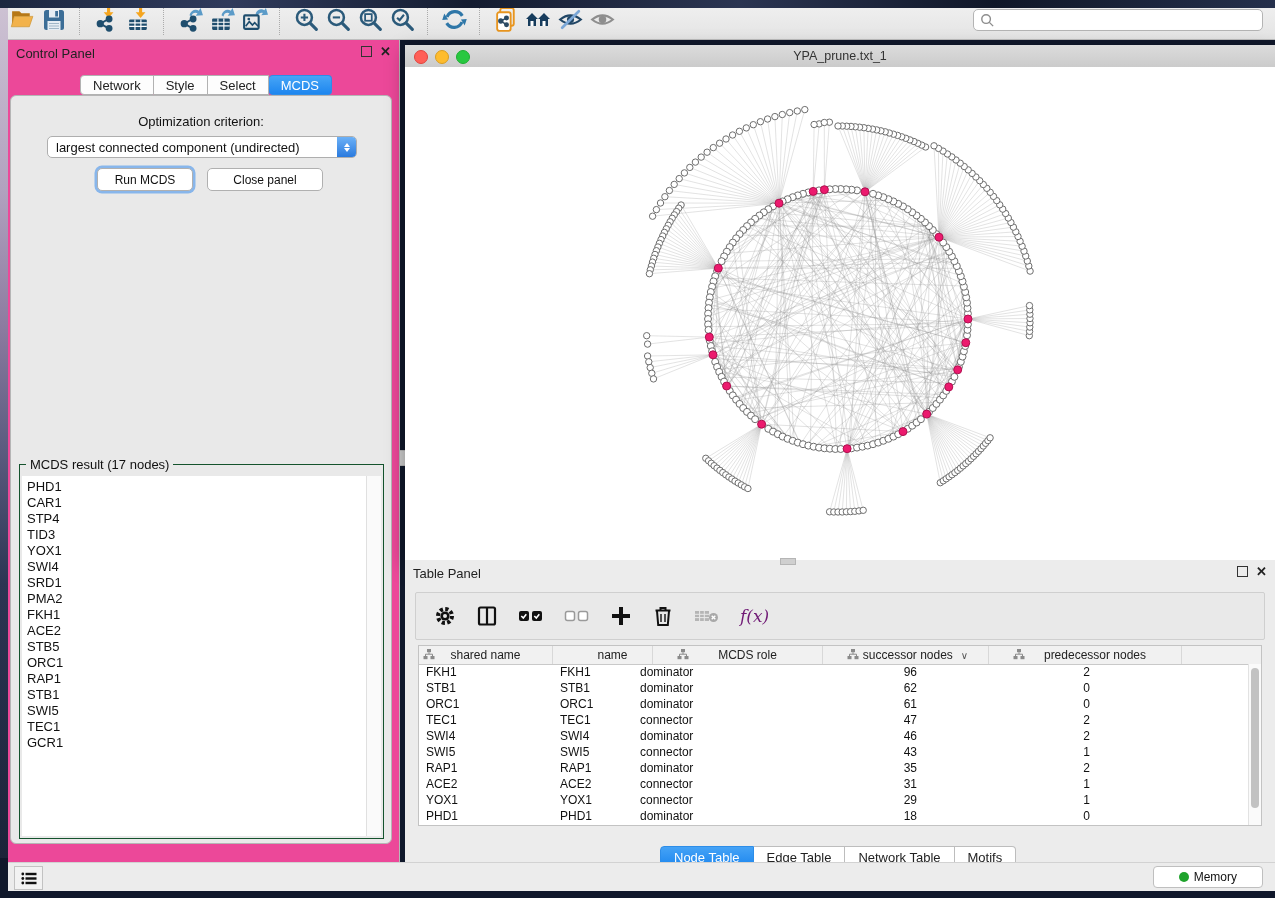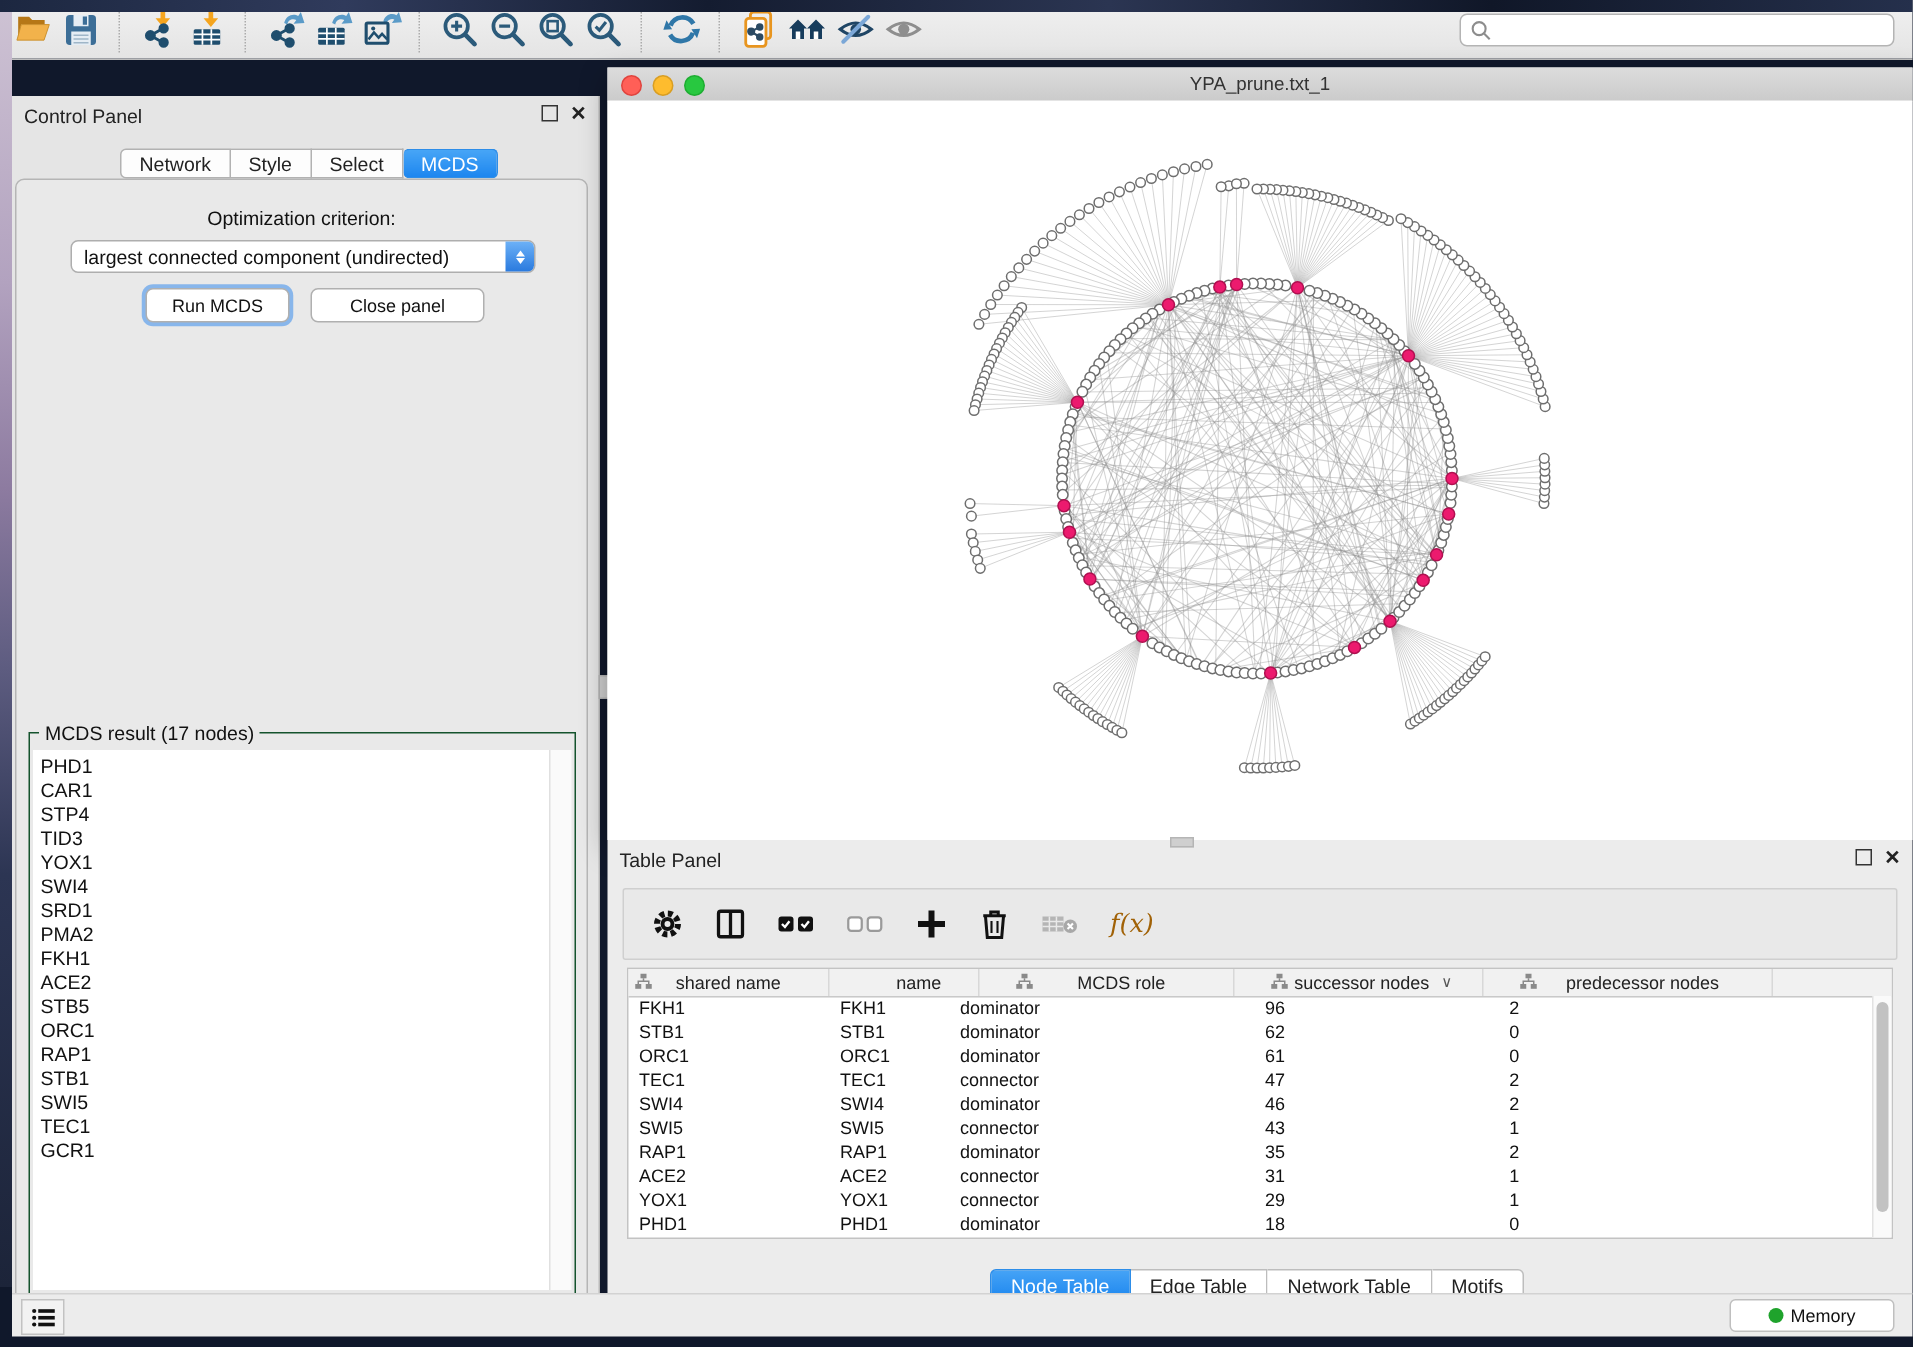--- a/index.html
+++ b/index.html
@@ -18,21 +18,21 @@
   #toolbar{position:absolute;left:0;top:0;width:1275px;height:40px;
     background:linear-gradient(#f1f1f1,#e4e4e4);border-bottom:1px solid #bdbdbd;
     display:flex;align-items:center;padding-left:6px;box-sizing:border-box;}
   .tb-icon{width:32px;height:32px;display:flex;align-items:center;justify-content:center;flex:0 0 auto;}
   .tb-sep{width:1px;height:30px;border-left:1px dotted #ababab;margin:0 9px;flex:0 0 auto;}
   #search-box{position:absolute;right:12px;top:9px;width:290px;height:22px;background:#fff;
     border:1px solid #b4b4b4;border-radius:5px;display:flex;align-items:center;padding-left:6px;box-sizing:border-box;}
   #search-box input{border:none;outline:none;flex:1;font-size:12px;font-family:"Liberation Sans",sans-serif;background:transparent;}
 
   
-  #control-panel{position:absolute;left:8px;top:40px;width:392px;height:822px;background:#e5e5e5;box-sizing:border-box;border-right:1px solid #b9b9b9;margin-top:24px;}
+  #control-panel{position:absolute;left:8px;top:40px;width:392px;height:822px;background:#ec4899;box-sizing:border-box;border-right:1px solid #b9b9b9;}
   .panel-header{position:relative;height:26px;}
   .panel-title{position:absolute;left:8px;top:6px;font-size:13px;color:#222;}
   .panel-btns{position:absolute;right:8px;top:6px;display:flex;gap:8px;align-items:center;}
   .float-glyph{width:9px;height:9px;border:1.6px solid #333;display:inline-block;}
   .close-glyph{font-size:13px;font-weight:bold;color:#222;line-height:9px;}
   #cp-tabs{position:absolute;left:72px;top:35px;height:20px;display:flex;}
   .cp-tab{height:20px;line-height:20px;padding:0 12px;font-size:13px;color:#222;background:#fdfdfd;
     border:1px solid #b2b2b2;border-left:none;box-sizing:border-box;}
   .cp-tab:first-child{border-left:1px solid #b2b2b2;border-radius:4px 0 0 4px;}
   .cp-tab.active{background:linear-gradient(#47a5f6,#1d86ef);color:#fff;border-color:#2d8de8;border-radius:4px;}
@@ -67,31 +67,31 @@
   #light-yellow{left:30px;background:#febc2e;border:0.5px solid #d99e23;}
   #light-green{left:51px;background:#28c840;border:0.5px solid #1eae32;}
   #net-title{position:absolute;left:0;right:0;top:4px;text-align:center;font-size:12.5px;color:#333;}
   #net-view{position:absolute;left:0;top:22px;width:870px;height:493px;background:#fff;overflow:hidden;}
 
   
   #table-panel{position:absolute;left:405px;top:560px;width:870px;height:302px;background:#ececec;box-sizing:border-box;}
   #tp-toolbar{position:absolute;left:10px;right:10px;top:32px;height:48px;background:#e9e9e9;
     border:1px solid #cfcfcf;border-radius:2px;display:flex;align-items:center;gap:20px;padding-left:18px;box-sizing:border-box;}
   .tp-icon{display:flex;align-items:center;justify-content:center;}
-  .fx-label{font-family:"DejaVu Serif",serif;font-style:italic;font-size:17px;color:#a16207;}
+  .fx-label{font-family:"DejaVu Serif",serif;font-style:italic;font-size:17px;color:#701a75;}
   #tp-table{position:absolute;left:13px;right:13px;top:85px;height:181px;background:#fff;border:1px solid #c3c3c3;box-sizing:border-box;}
   #tp-header{display:grid;grid-template-columns:134px 80px 150px 146px 173px 1fr;height:18px;background:#f1f1f1;border-bottom:1px solid #c9c9c9;gap:20px;}
   .th{position:relative;border-right:1px solid #d8d8d8;display:flex;align-items:center;justify-content:center;font-size:12px;color:#222;}
   .th .hicon{position:absolute;left:4px;top:3px;}
   .th .sortv{margin-left:8px;color:#555;font-size:10px;}
   #tp-rows{position:absolute;left:0;right:12px;top:18px;bottom:0;overflow:hidden;}
   .trow{display:grid;grid-template-columns:134px 80px 150px 146px 173px 1fr;height:16px;}
   .trow div{font-size:12px;color:#111;line-height:16px;white-space:nowrap;}
   .td-l{padding-left:7px;text-align:left;}
-  .td-r{padding-right:12px;text-align:center;}
+  .td-r{padding-right:12px;text-align:right;}
   #tp-vscroll{position:absolute;right:0;top:18px;bottom:0;width:12px;background:#fafafa;border-left:1px solid #e2e2e2;}
   #tp-vthumb{position:absolute;left:1.5px;top:4px;width:8px;height:140px;background:#c2c2c2;border-radius:4px;}
   #tp-tabs{position:absolute;left:255px;top:276px;height:21px;display:flex;margin-top:10px;}
   .tp-tab{height:21px;line-height:21px;padding:0 13px;font-size:13px;color:#222;background:#fff;
     border:1px solid #bdbdbd;border-left:none;box-sizing:border-box;}
   .tp-tab:first-child{border-left:1px solid #bdbdbd;border-radius:4px 0 0 4px;}
   .tp-tab:last-child{border-radius:0 4px 4px 0;}
   .tp-tab.active{background:linear-gradient(#45a3f6,#1e87ef);color:#fff;border-color:#2d8de8;}
 
   

